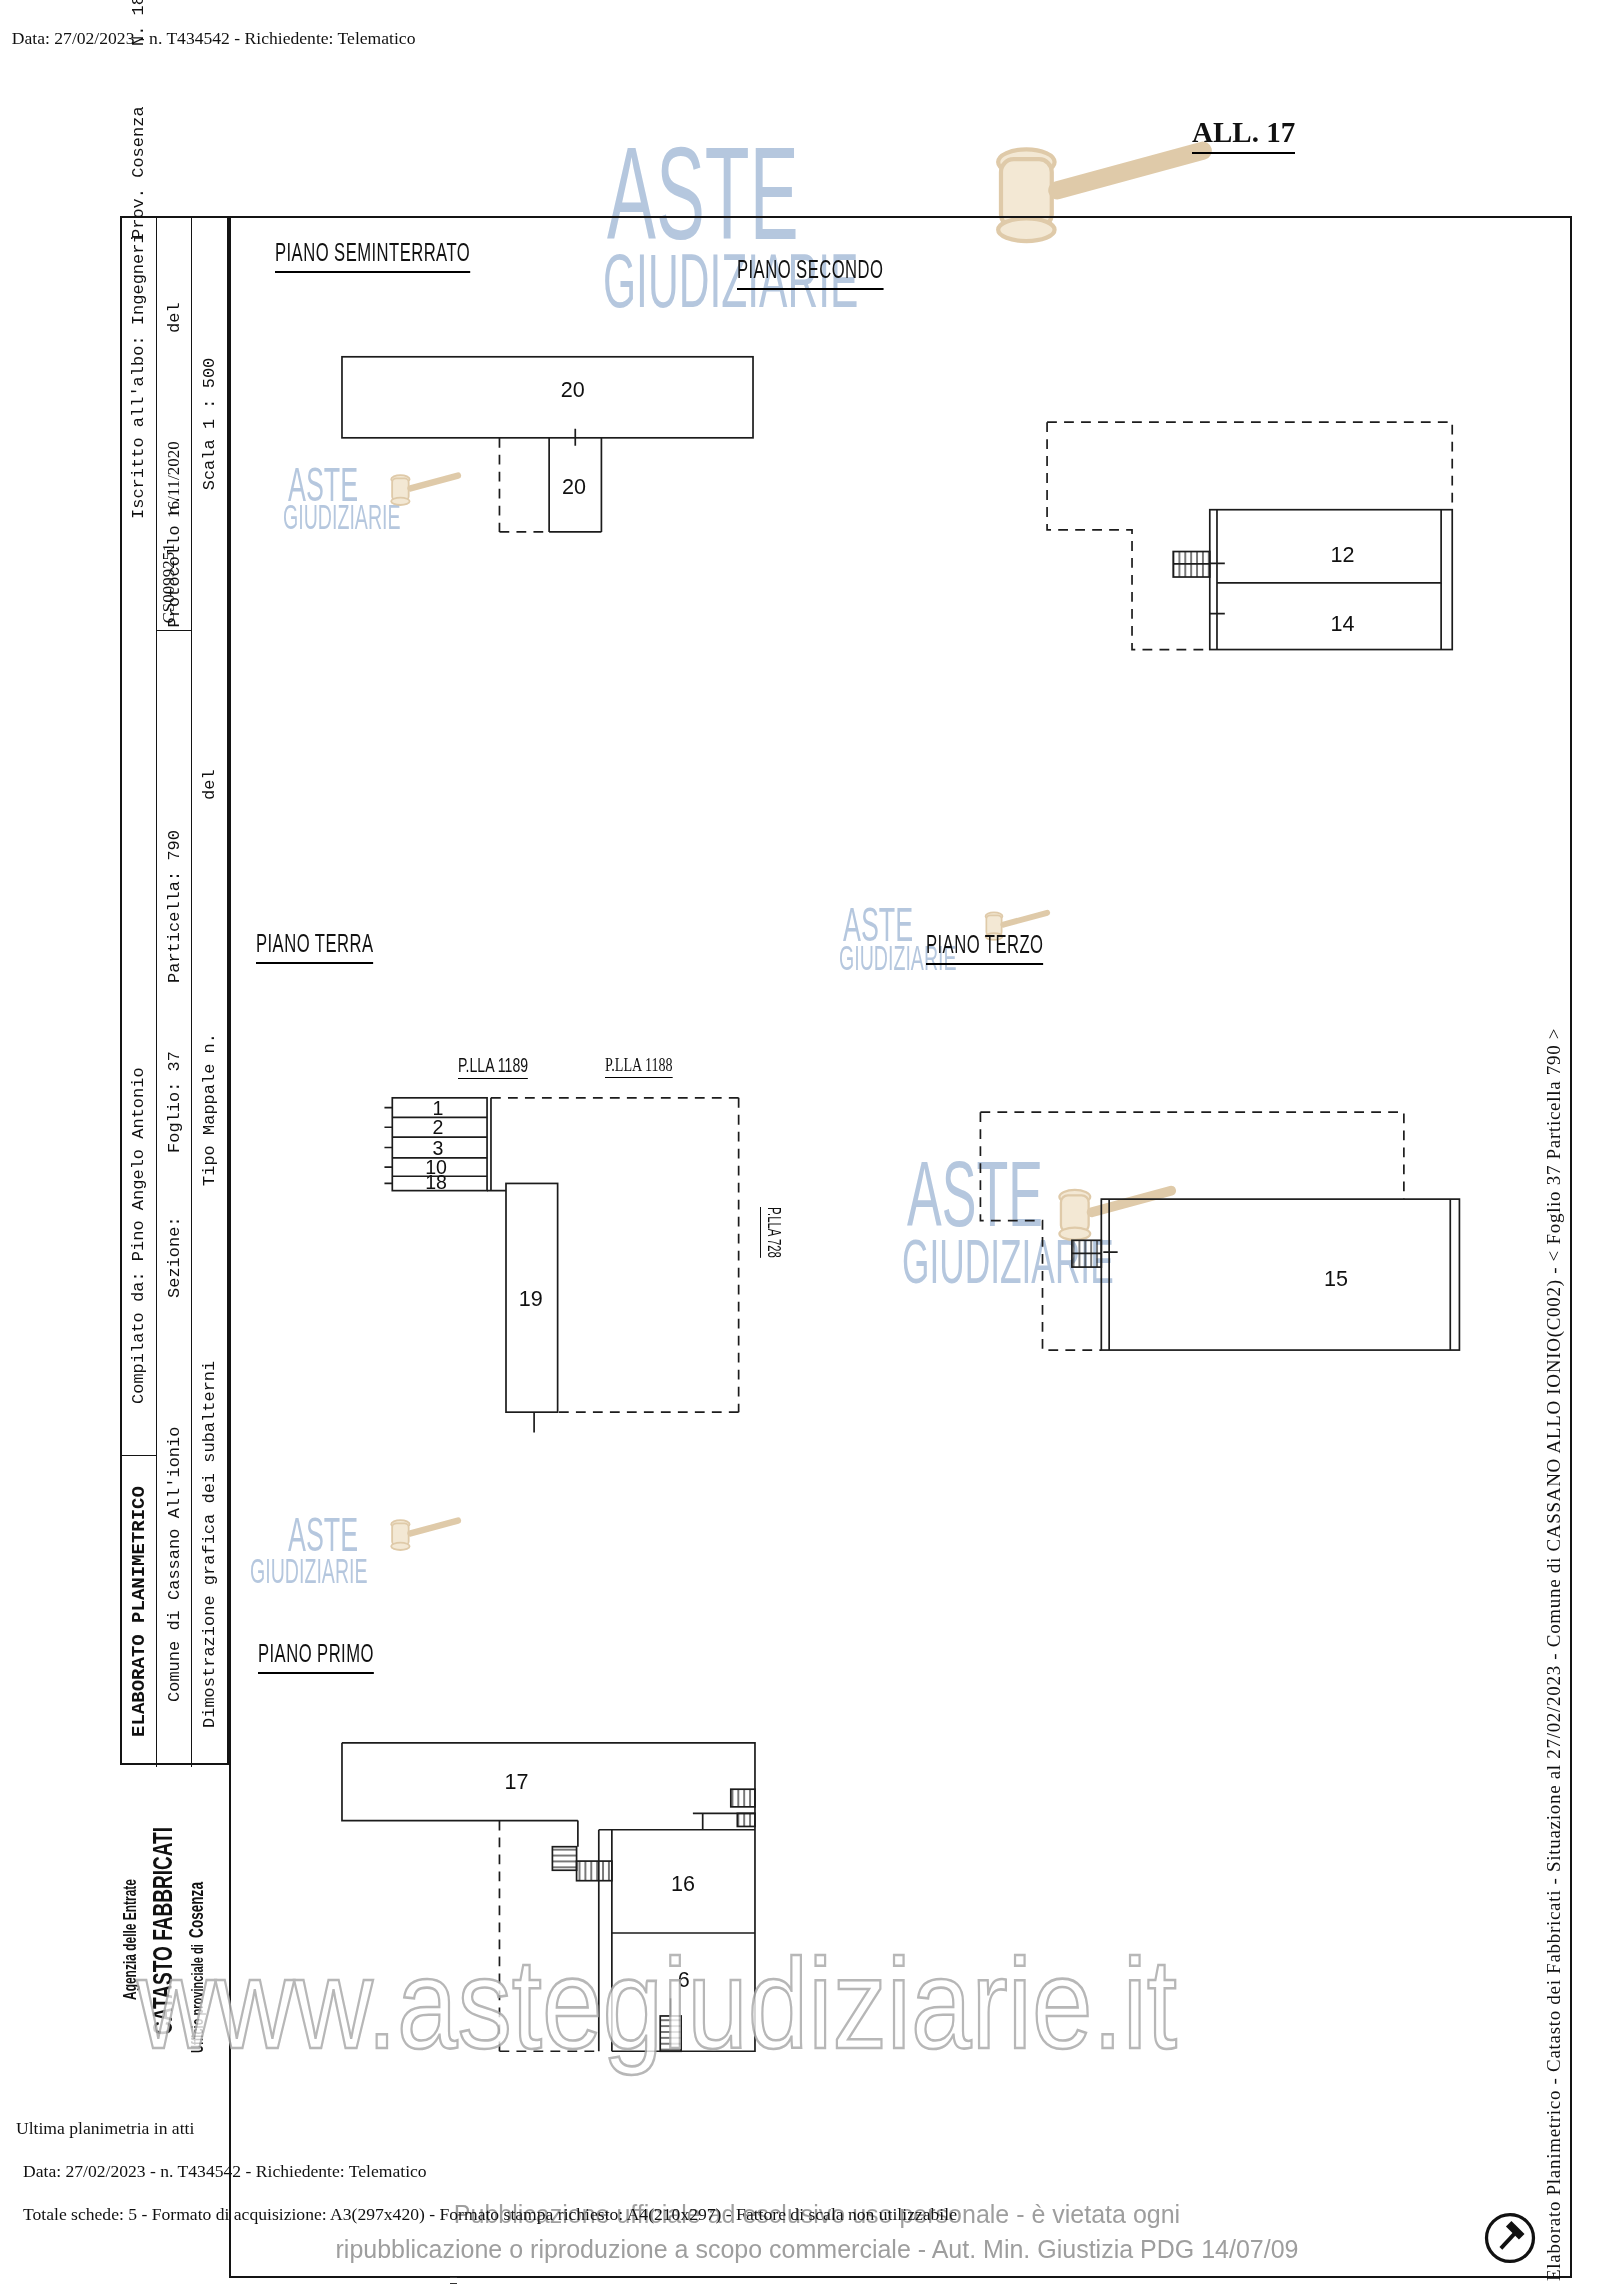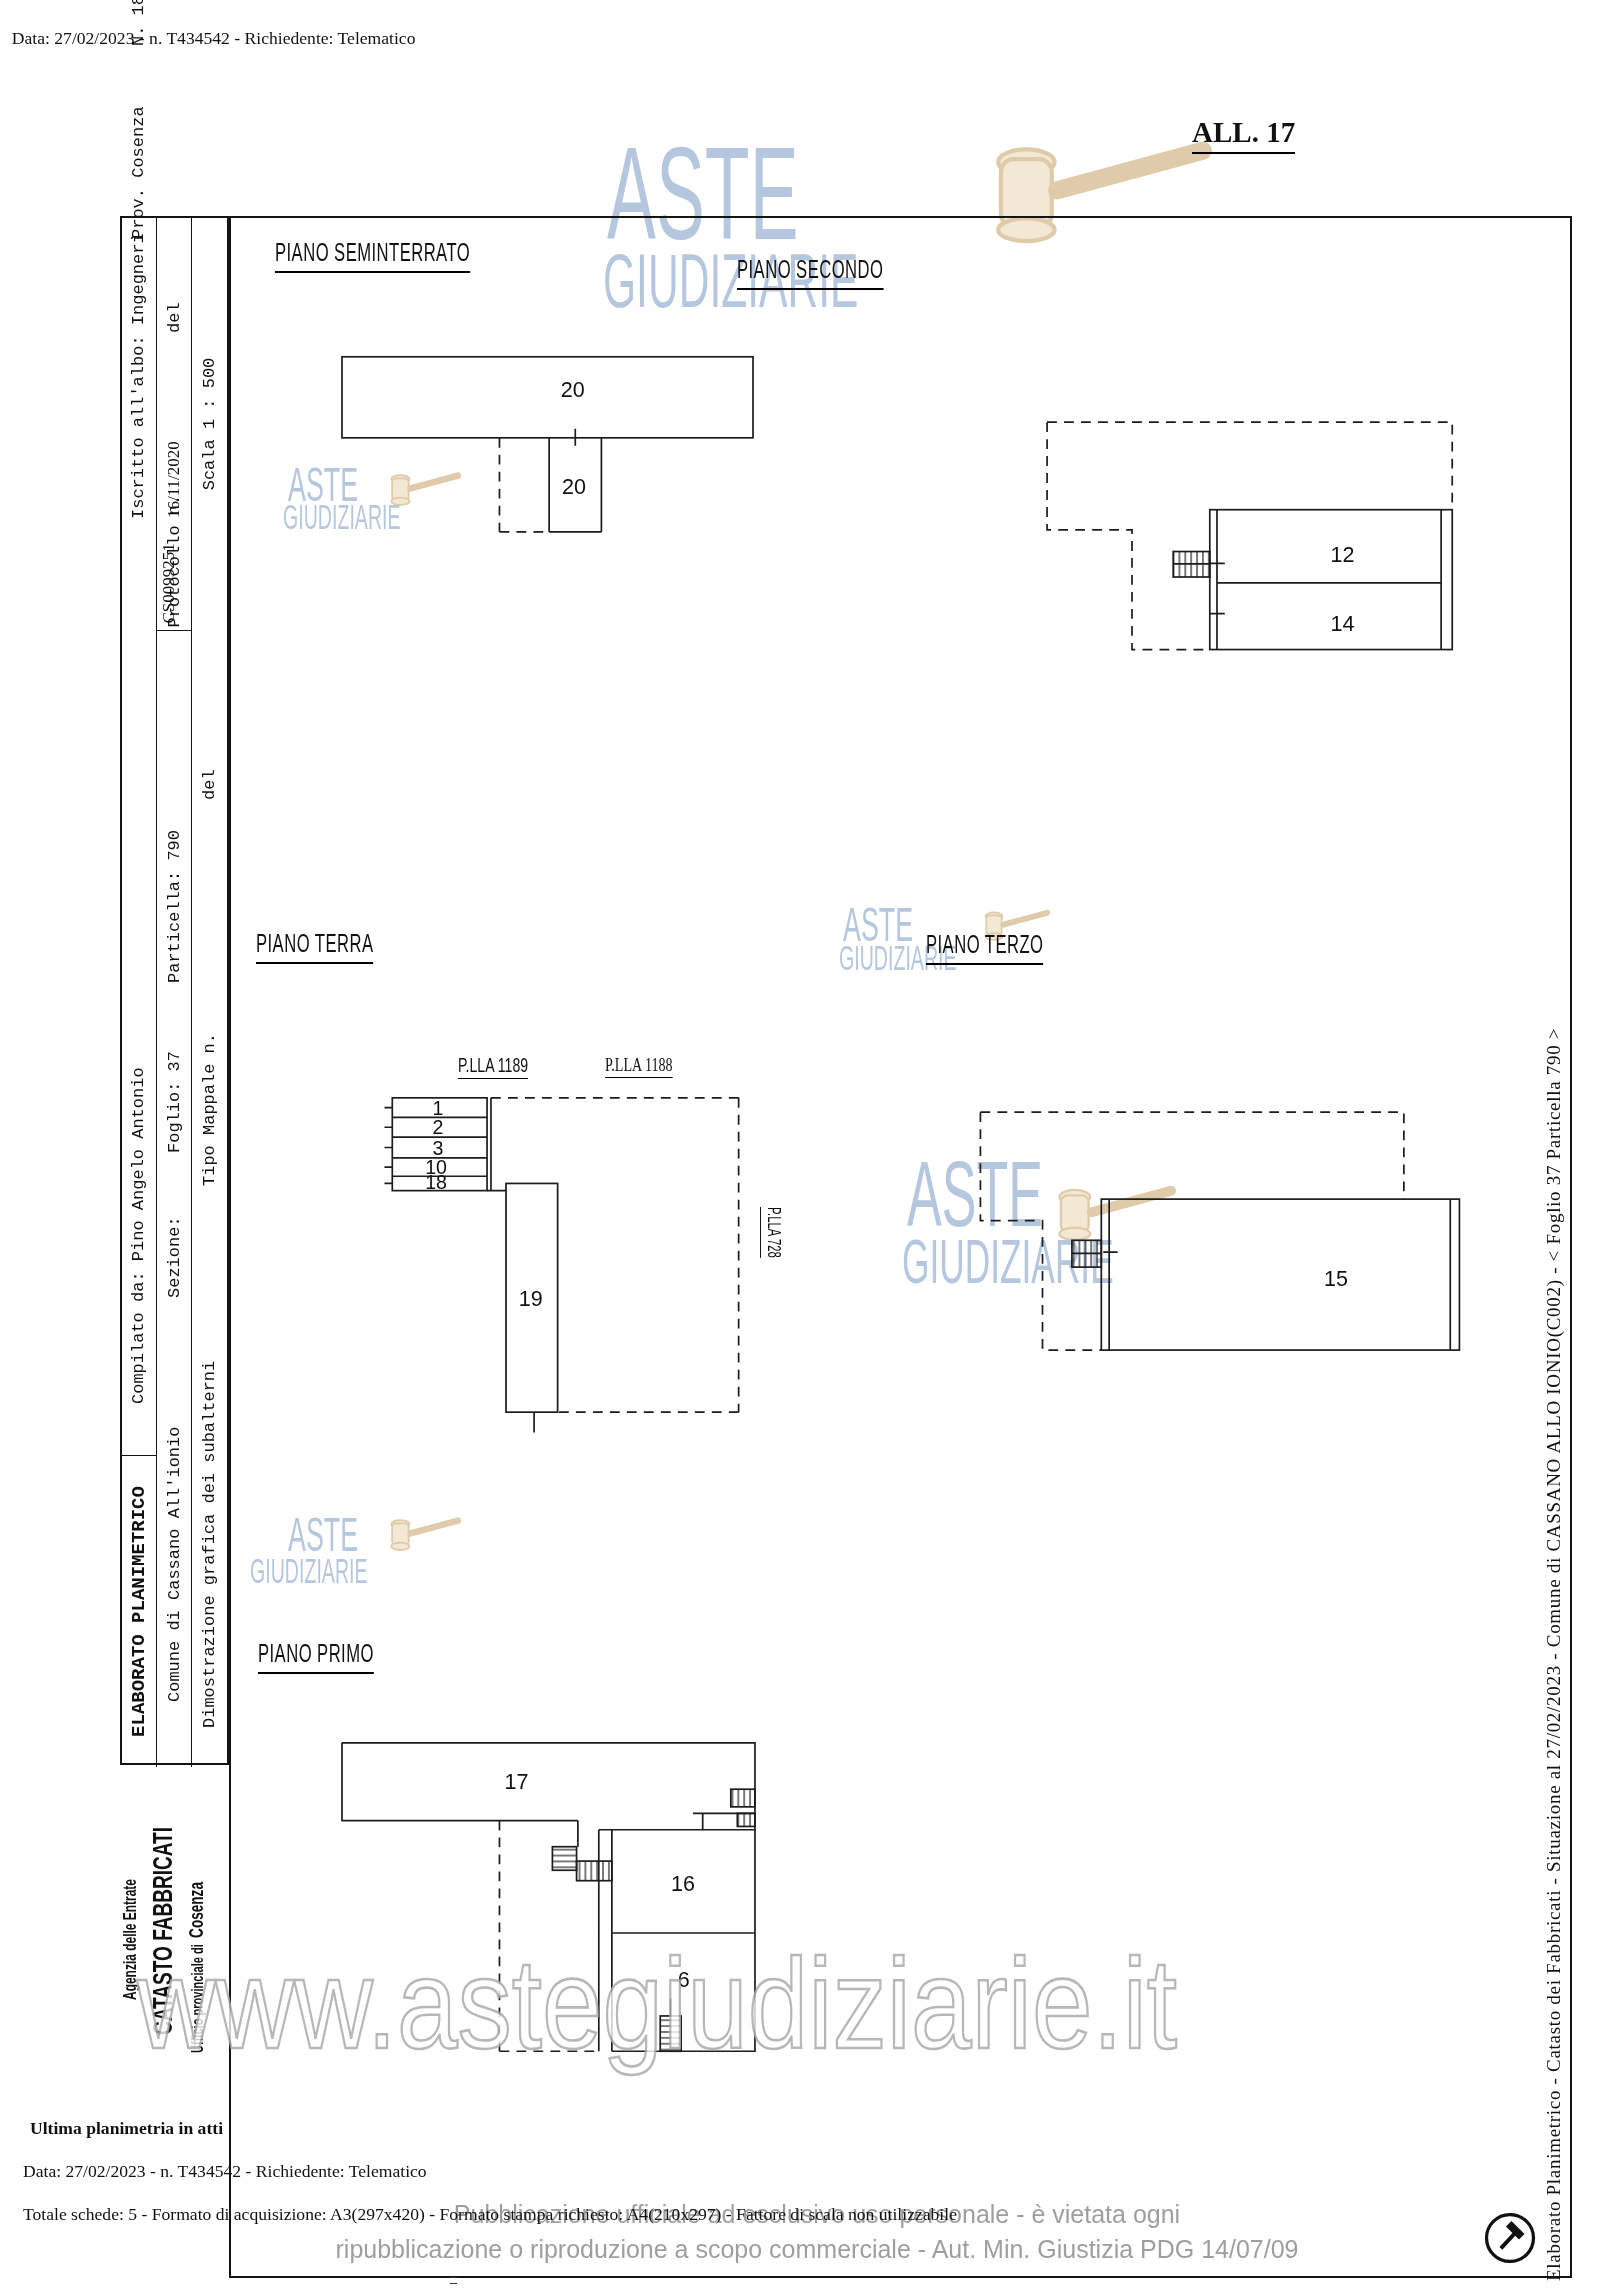--- a/index.html
+++ b/index.html
@@ -248,21 +248,21 @@
       <div style="font-size:17.6px;padding-left:69px;"><span class="condX2">Agenzia delle Entrate</span></div>
       <div style="font-size:28px;padding-left:34px;"><span class="condX2">CATASTO FABBRICATI</span></div>
       <div style="font-size:16.3px;padding-left:16.3px;"><span class="condX2"><span>Ufficio provinciale di</span>&nbsp;&nbsp;<span style="font-size:20px;">Cosenza</span></span></div>
     </div>
   </div>
 
   <div id="rmargin">
     <div id="rmargin-rot">Elaborato Planimetrico - Catasto dei Fabbricati - Situazione al 27/02/2023 - Comune di CASSANO ALLO IONIO(C002) - &lt; Foglio 37 Particella 790 &gt;</div>
   </div>
 
-  <div class="toptext serif" style="left:30px;top:2118px;font-weight:bold;">Ultima planimetria in atti</div>
+  <div class="toptext serif" style="left:16px;top:2118px;">Ultima planimetria in atti</div>
   <div class="toptext serif" style="left:23px;top:2161px;">Data: 27/02/2023 - n. T434542 - Richiedente: Telematico</div>
   <div class="toptext serif" style="left:23px;top:2204px;">Totale schede: 5 - Formato di acquisizione: A3(297x420) - Formato stampa richiesto: A4(210x297) - Fattore di scala non utilizzabile</div>
 
   <div id="wm-url"><span class="condX" style="transform:scaleX(.85);">www.astegiudiziarie.it</span></div>
   <div class="legal" style="top:2200px;">Pubblicazione ufficiale ad esclusivo uso personale - è vietata ogni</div>
   <div class="legal" style="top:2235px;">ripubblicazione o riproduzione a scopo commerciale - Aut. Min. Giustizia PDG 14/07/09</div>
 
   <svg class="abs" style="left:1480px;top:2208px;z-index:6;" width="60" height="60" viewBox="0 0 92 92">
     <circle cx="46" cy="46" r="36" fill="#fff" stroke="#111" stroke-width="5"></circle>
     <path d="M32 62 L58 34" stroke="#111" stroke-width="6" fill="none"></path>

